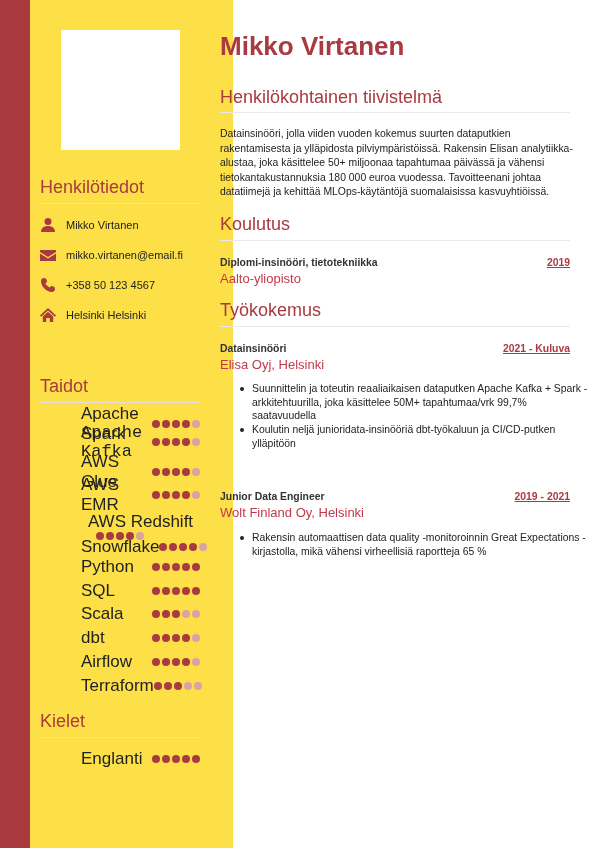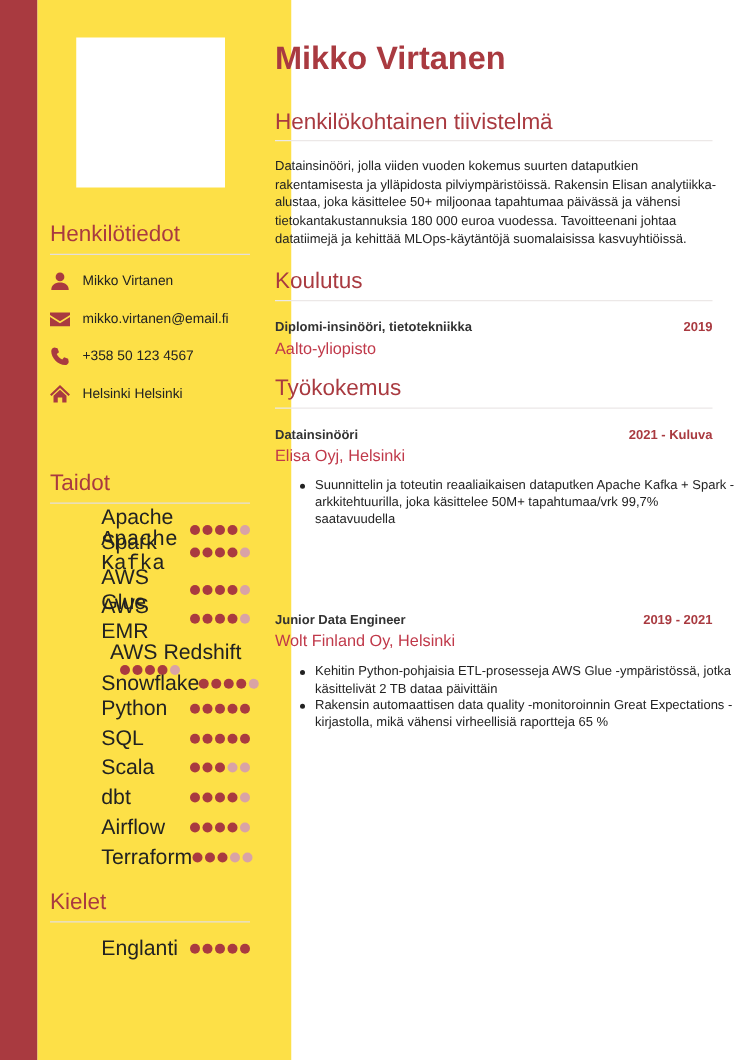--- a/index.html
+++ b/index.html
@@ -17,21 +17,21 @@
   .skill-name { font-size:17px; color:#222;margin-left:41px; }
   .dots { display:flex; gap:2px; }
   .dot { width:8px; height:8px; border-radius:50%; background:#a93a40; }
   .dot.off { background:#d9a3a6; }
   .main { position:absolute; left:220px; top:0; width:350px; }
   .name { position:absolute; left:0; top:31px; font-size:26px; font-weight:bold; color:#a93a40; white-space:nowrap; }
   .section-title { position:absolute; left:0; font-size:18px; color:#a93a40; white-space:nowrap; }
   .divider { position:absolute; left:0; width:350px; height:1px; background:#ece8e7; }
   .summary { position:absolute; left:0; top:127px; width:355px; font-size:10.4px; line-height:14.5px; color:#222; }
   .entry-title { position:absolute; left:0; font-size:10.4px; font-weight:bold; color:#333; white-space:nowrap; }
-  .entry-date { position:absolute; right:0; font-size:10.4px; font-weight:bold; color:#a93a40; white-space:nowrap; }
+  .entry-date { position:absolute; right:0; font-size:10.4px; font-weight:bold; color:#a93a40; white-space:nowrap;text-decoration:underline; }
   .entry-org { position:absolute; left:0; font-size:13px; color:#c0394a; white-space:nowrap; }
   .bullets { position:absolute; left:0; width:350px; margin:0; padding:0 0 0 20px; list-style:none; }
   .bullets li { position:relative; font-size:10.4px; line-height:13.7px; color:#222; padding-left:12px; }
   .bullets li::before { content:""; position:absolute; left:0; top:5px; width:4px; height:4px; border-radius:50%; background:#222; }
 </style>
 </head>
 <body>
 
 <div class="accent-bar"></div>
 
@@ -234,22 +234,22 @@
   <div class="entry-org" style="top:271px;">Aalto-yliopisto</div>
 
   <div class="section-title" style="top:300px;">Työkokemus</div>
   <div class="divider" style="top:326px;"></div>
 
   <div class="entry-title" style="top:343px;">Datainsinööri</div>
   <div class="entry-date" style="top:343px;">2021 - Kuluva</div>
   <div class="entry-org" style="top:357px;">Elisa Oyj, Helsinki</div>
   <ul class="bullets" style="top:382px;">
     <li>Suunnittelin ja toteutin reaaliaikaisen dataputken Apache Kafka + Spark -arkkitehtuurilla, joka käsittelee 50M+ tapahtumaa/vrk 99,7% saatavuudella</li>
+    <li>Koulutin neljä junioridata-insinööriä dbt-työkaluun ja CI/CD-putken ylläpitöön</li>
   </ul>
 
   <div class="entry-title" style="top:491px;">Junior Data Engineer</div>
   <div class="entry-date" style="top:491px;">2019 - 2021</div>
   <div class="entry-org" style="top:505px;">Wolt Finland Oy, Helsinki</div>
   <ul class="bullets" style="top:531px;">
-    <li>Kehitin Python-pohjaisia ETL-prosesseja AWS Glue -ympäristössä, jotka käsittelivät 2 TB dataa päivittäin</li>
     <li>Rakensin automaattisen data quality -monitoroinnin Great Expectations -kirjastolla, mikä vähensi virheellisiä raportteja 65 %</li>
   </ul>
 </main>
 
 </body></html>

